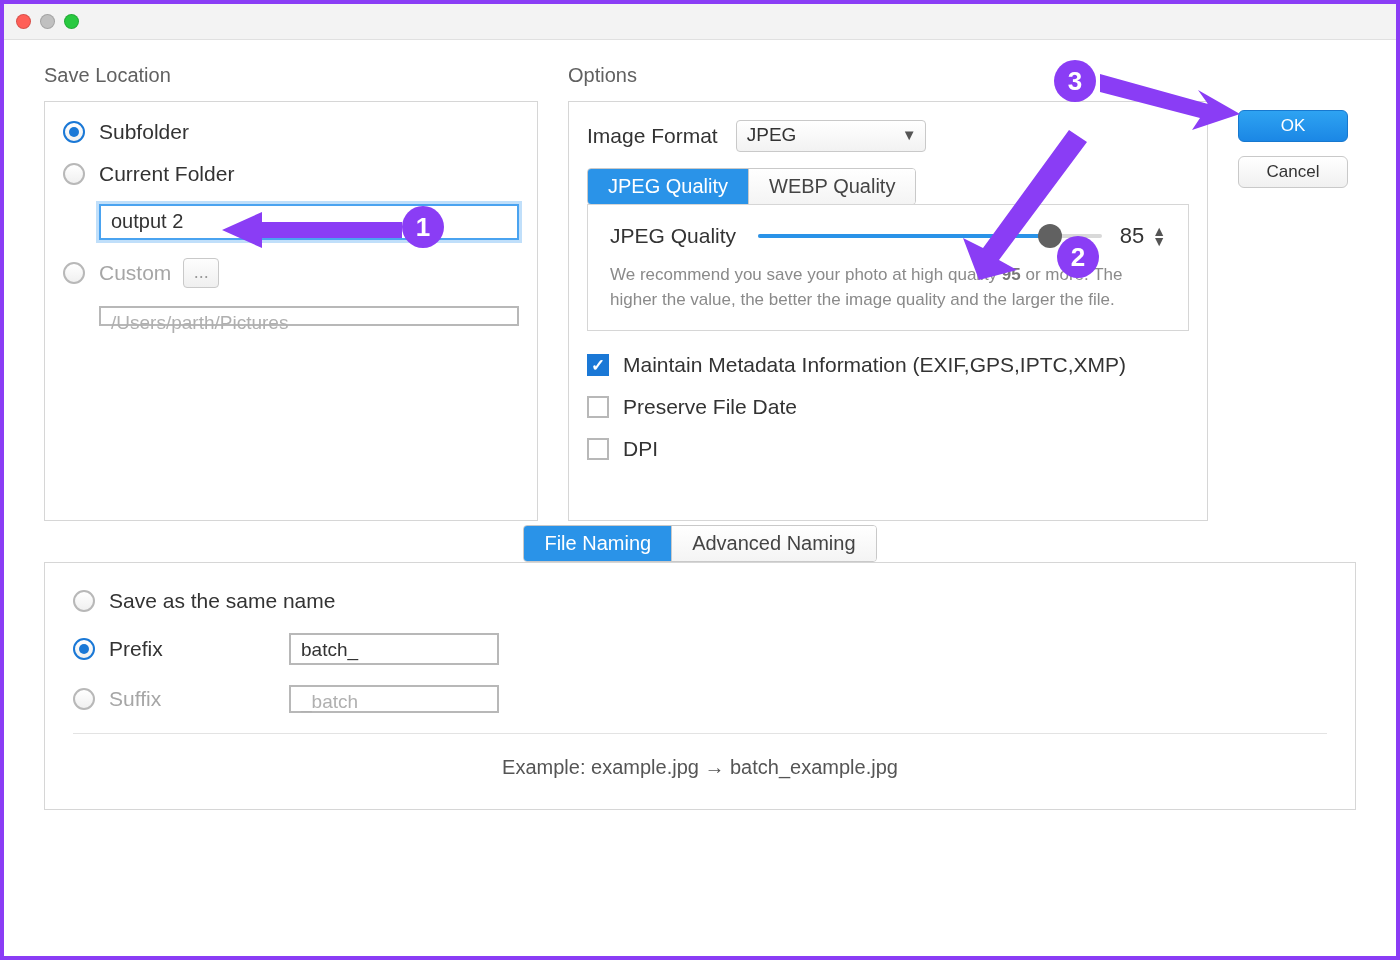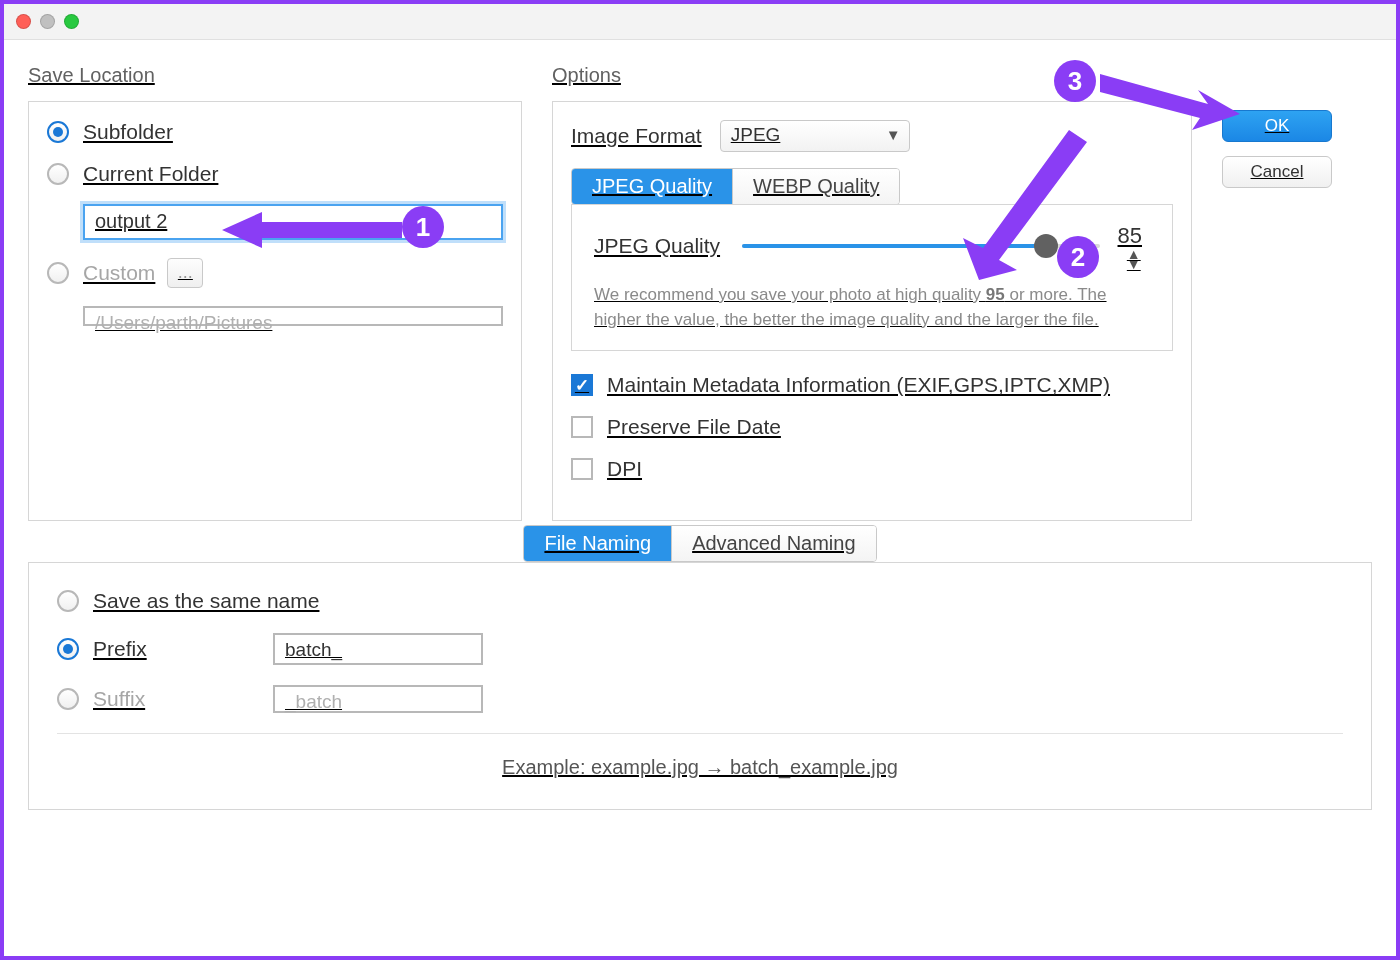--- a/index.html
+++ b/index.html
@@ -5,21 +5,21 @@
   * { box-sizing: border-box; margin: 0; padding: 0; }
   html, body { width: 1400px; height: 960px; font-family: -apple-system, "Helvetica Neue", Arial, sans-serif; background: #fff; }
 
   .frame { width: 1400px; height: 960px; border: 4px solid #8a3df5; position: relative; overflow: hidden; }
 
   .titlebar { height: 36px; background: #f3f3f3; border-bottom: 1px solid #e0e0e0; display: flex; align-items: center; padding: 0 12px; position: relative; }
   .tl-dot { width: 15px; height: 15px; border-radius: 50%; margin-right: 9px; border: 1px solid rgba(0,0,0,0.15); }
   .red { background: #ff5f57; } .yellow { background: #c0c0c0; } .green { background: #28c940; }
   .title { position: absolute; left: 0; right: 0; text-align: center; font-weight: 600; font-size: 18px; color: #3a3a3a; }
 
-  .body { position: relative; padding: 24px 24px; text-decoration: underline; }
+  .body { position: relative; padding: 24px 40px; }
 
   .columns { display: flex; gap: 30px; }
   .col-left { flex: 0 0 490px; }
   .col-mid  { flex: 0 0 640px; }
   .col-right{ flex: 1; }
 
   .section-title { font-size: 20px; color: #616161; margin-bottom: 14px; }
 
   .panel { border: 1px solid #d6d6d6; background: #fff; padding: 18px 18px 24px 18px; min-height: 420px; }
 
@@ -55,21 +55,21 @@
 
   .quality-box { border: 1px solid #d6d6d6; padding: 18px 22px 18px 22px; margin-top: -1px; }
   .q-row { display: flex; align-items: center; }
   .q-label { font-size: 21px; color: #333; margin-right: 22px; }
 
   .slider { flex: 1; height: 26px; position: relative; }
   .slider .track-bg { position: absolute; left: 0; right: 0; top: 11px; height: 4px; background: #d9d9d9; border-radius: 2px; }
   .slider .track-fill { position: absolute; left: 0; width: 85%; top: 11px; height: 4px; background: #2a93e8; border-radius: 2px; }
   .slider .thumb { position: absolute; left: 85%; top: 1px; width: 24px; height: 24px; margin-left: -12px; border-radius: 50%; background: #616161; }
 
-  .stepper { display: flex; align-items: center; margin-left: 18px; flex-direction: column; }
+  .stepper { display: flex; align-items: center; margin-left: 18px; }
   .stepper .val { font-size: 22px; color: #333; margin-right: 8px; }
   .stepper .arrows { font-size: 14px; line-height: 10px; color: #555; }
 
   .help-text { font-size: 17px; color: #8a8a8a; margin-top: 14px; line-height: 1.45; }
   .help-text b { color: #777; font-weight: 700; }
 
   .checkbox { width: 22px; height: 22px; border: 2px solid #b8b8b8; background: #fff; margin-right: 14px; display: inline-flex; align-items: center; justify-content: center; flex: none; }
   .checkbox.checked { background: #1a78d6; border-color: #1a78d6; color: #fff; }
   .checkbox.checked::after { content: "✓"; font-size: 17px; font-weight: 700; }
 

